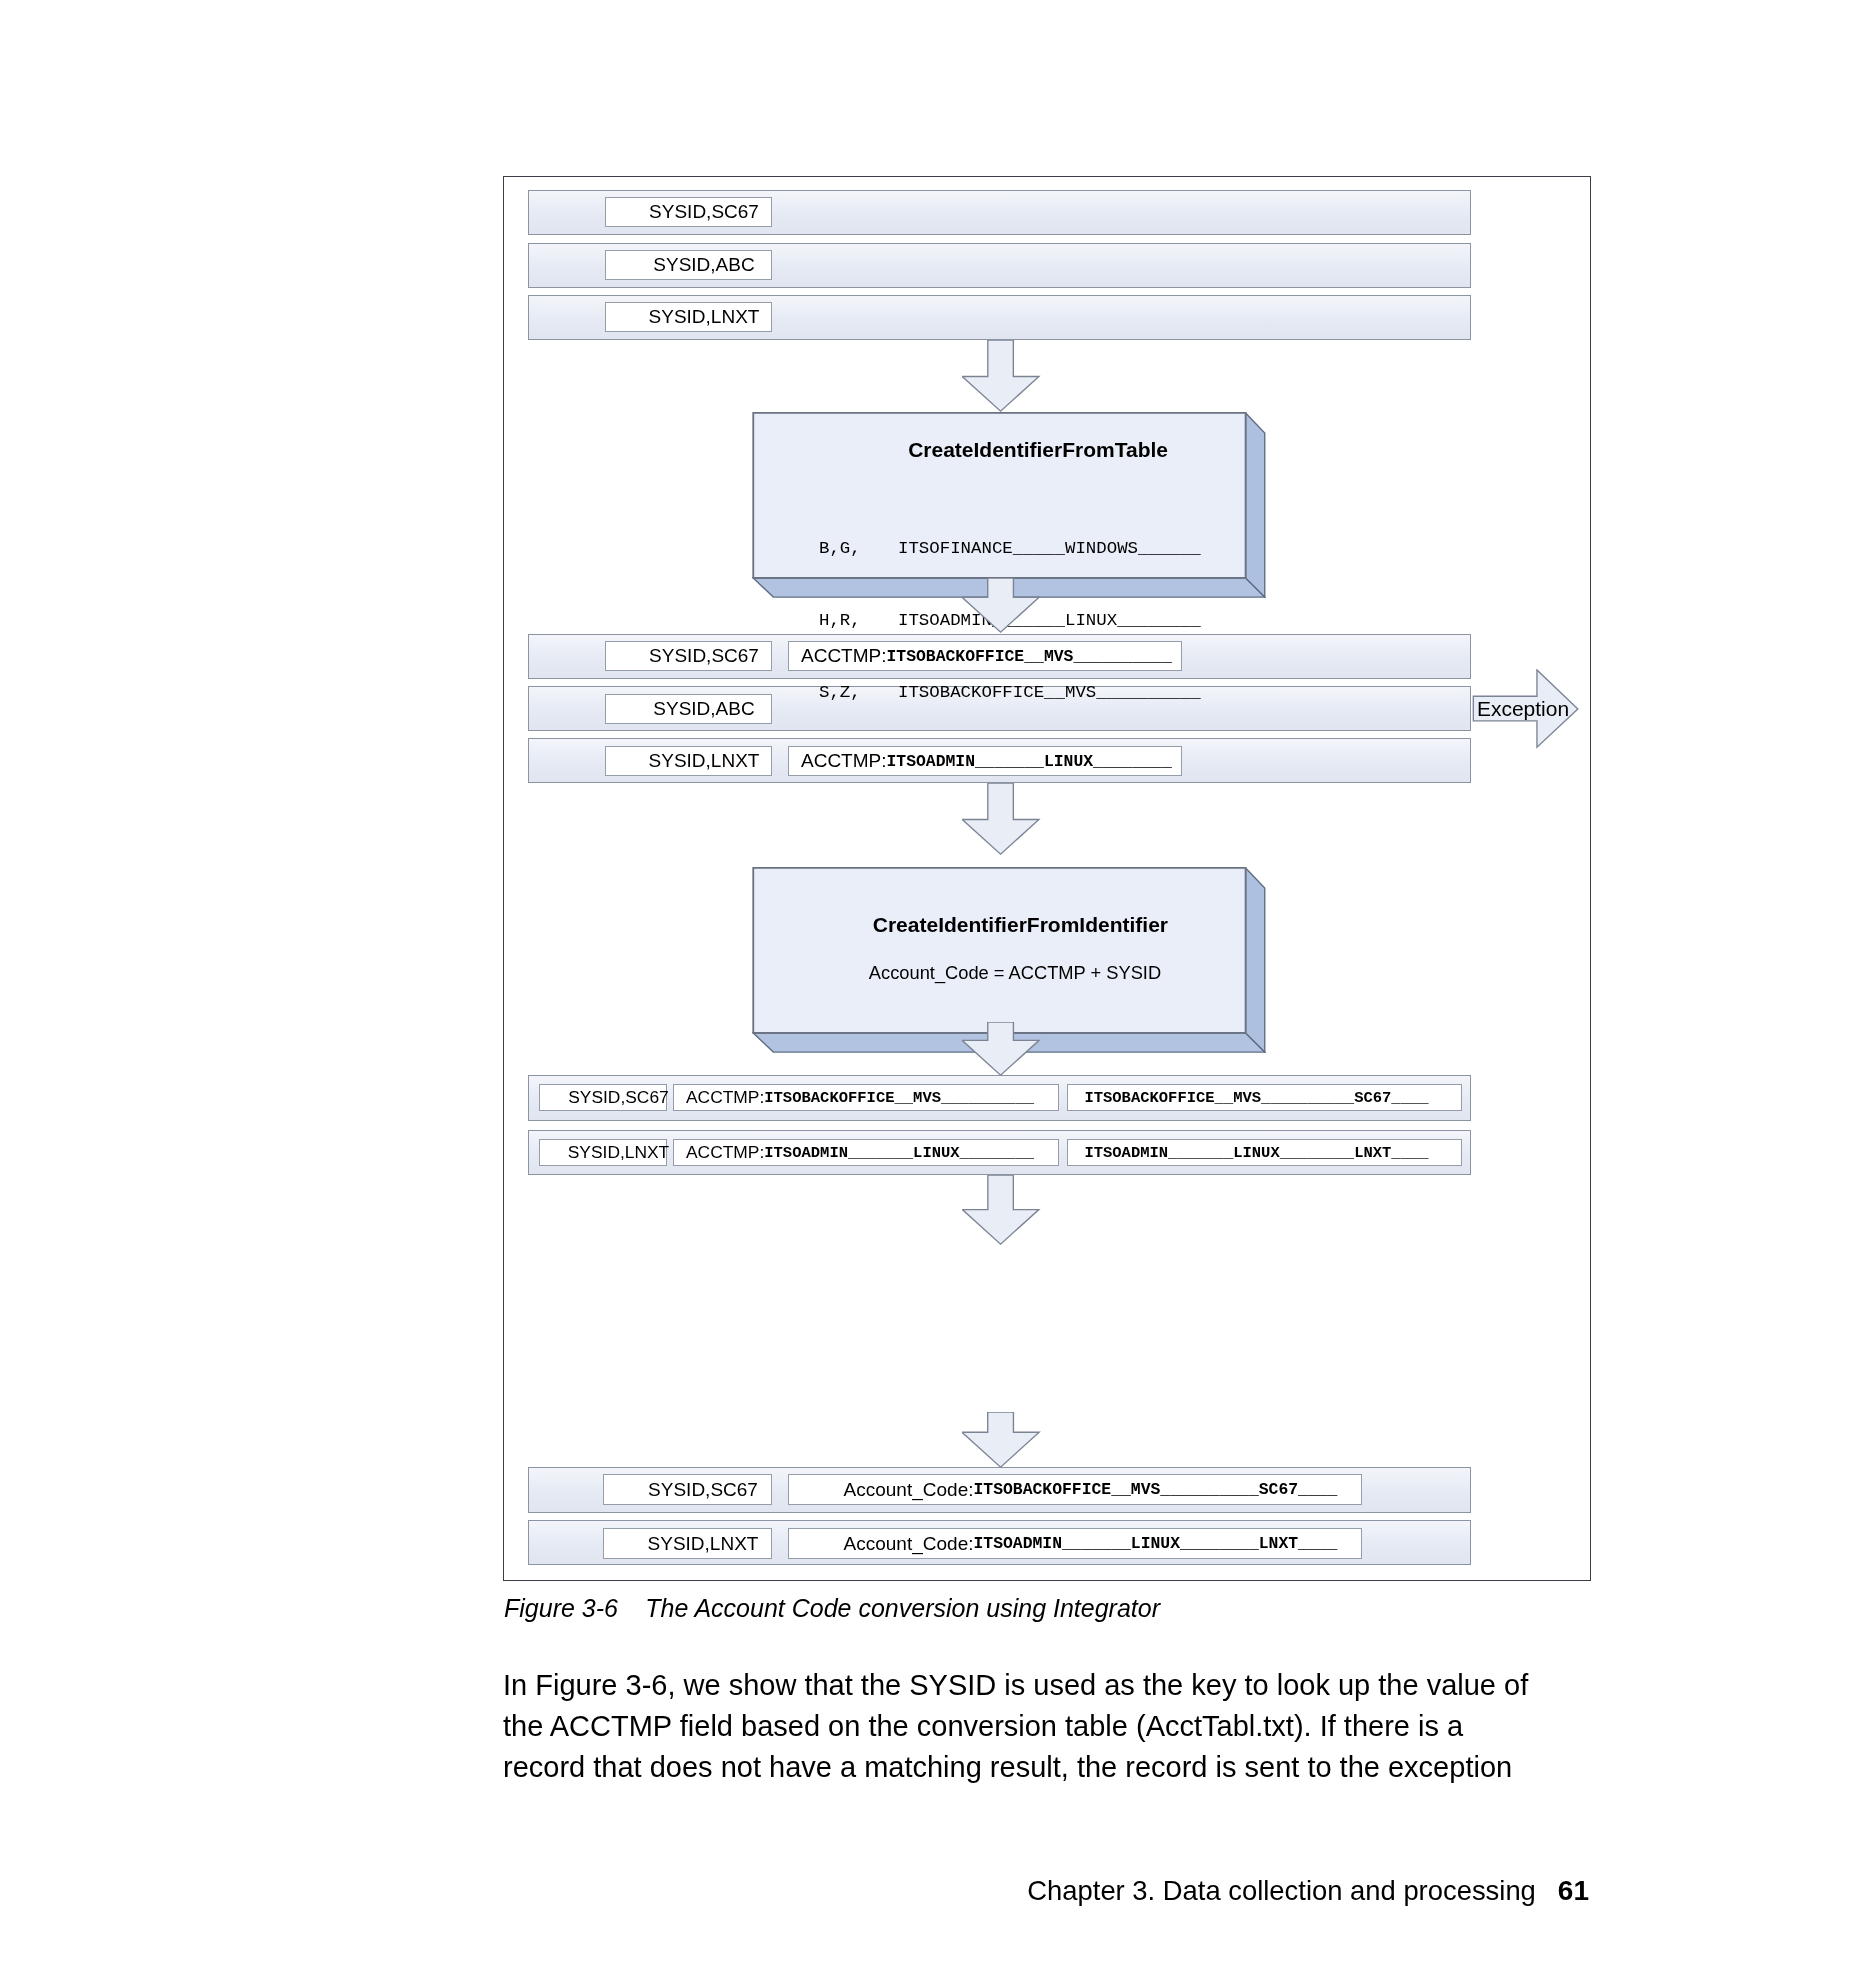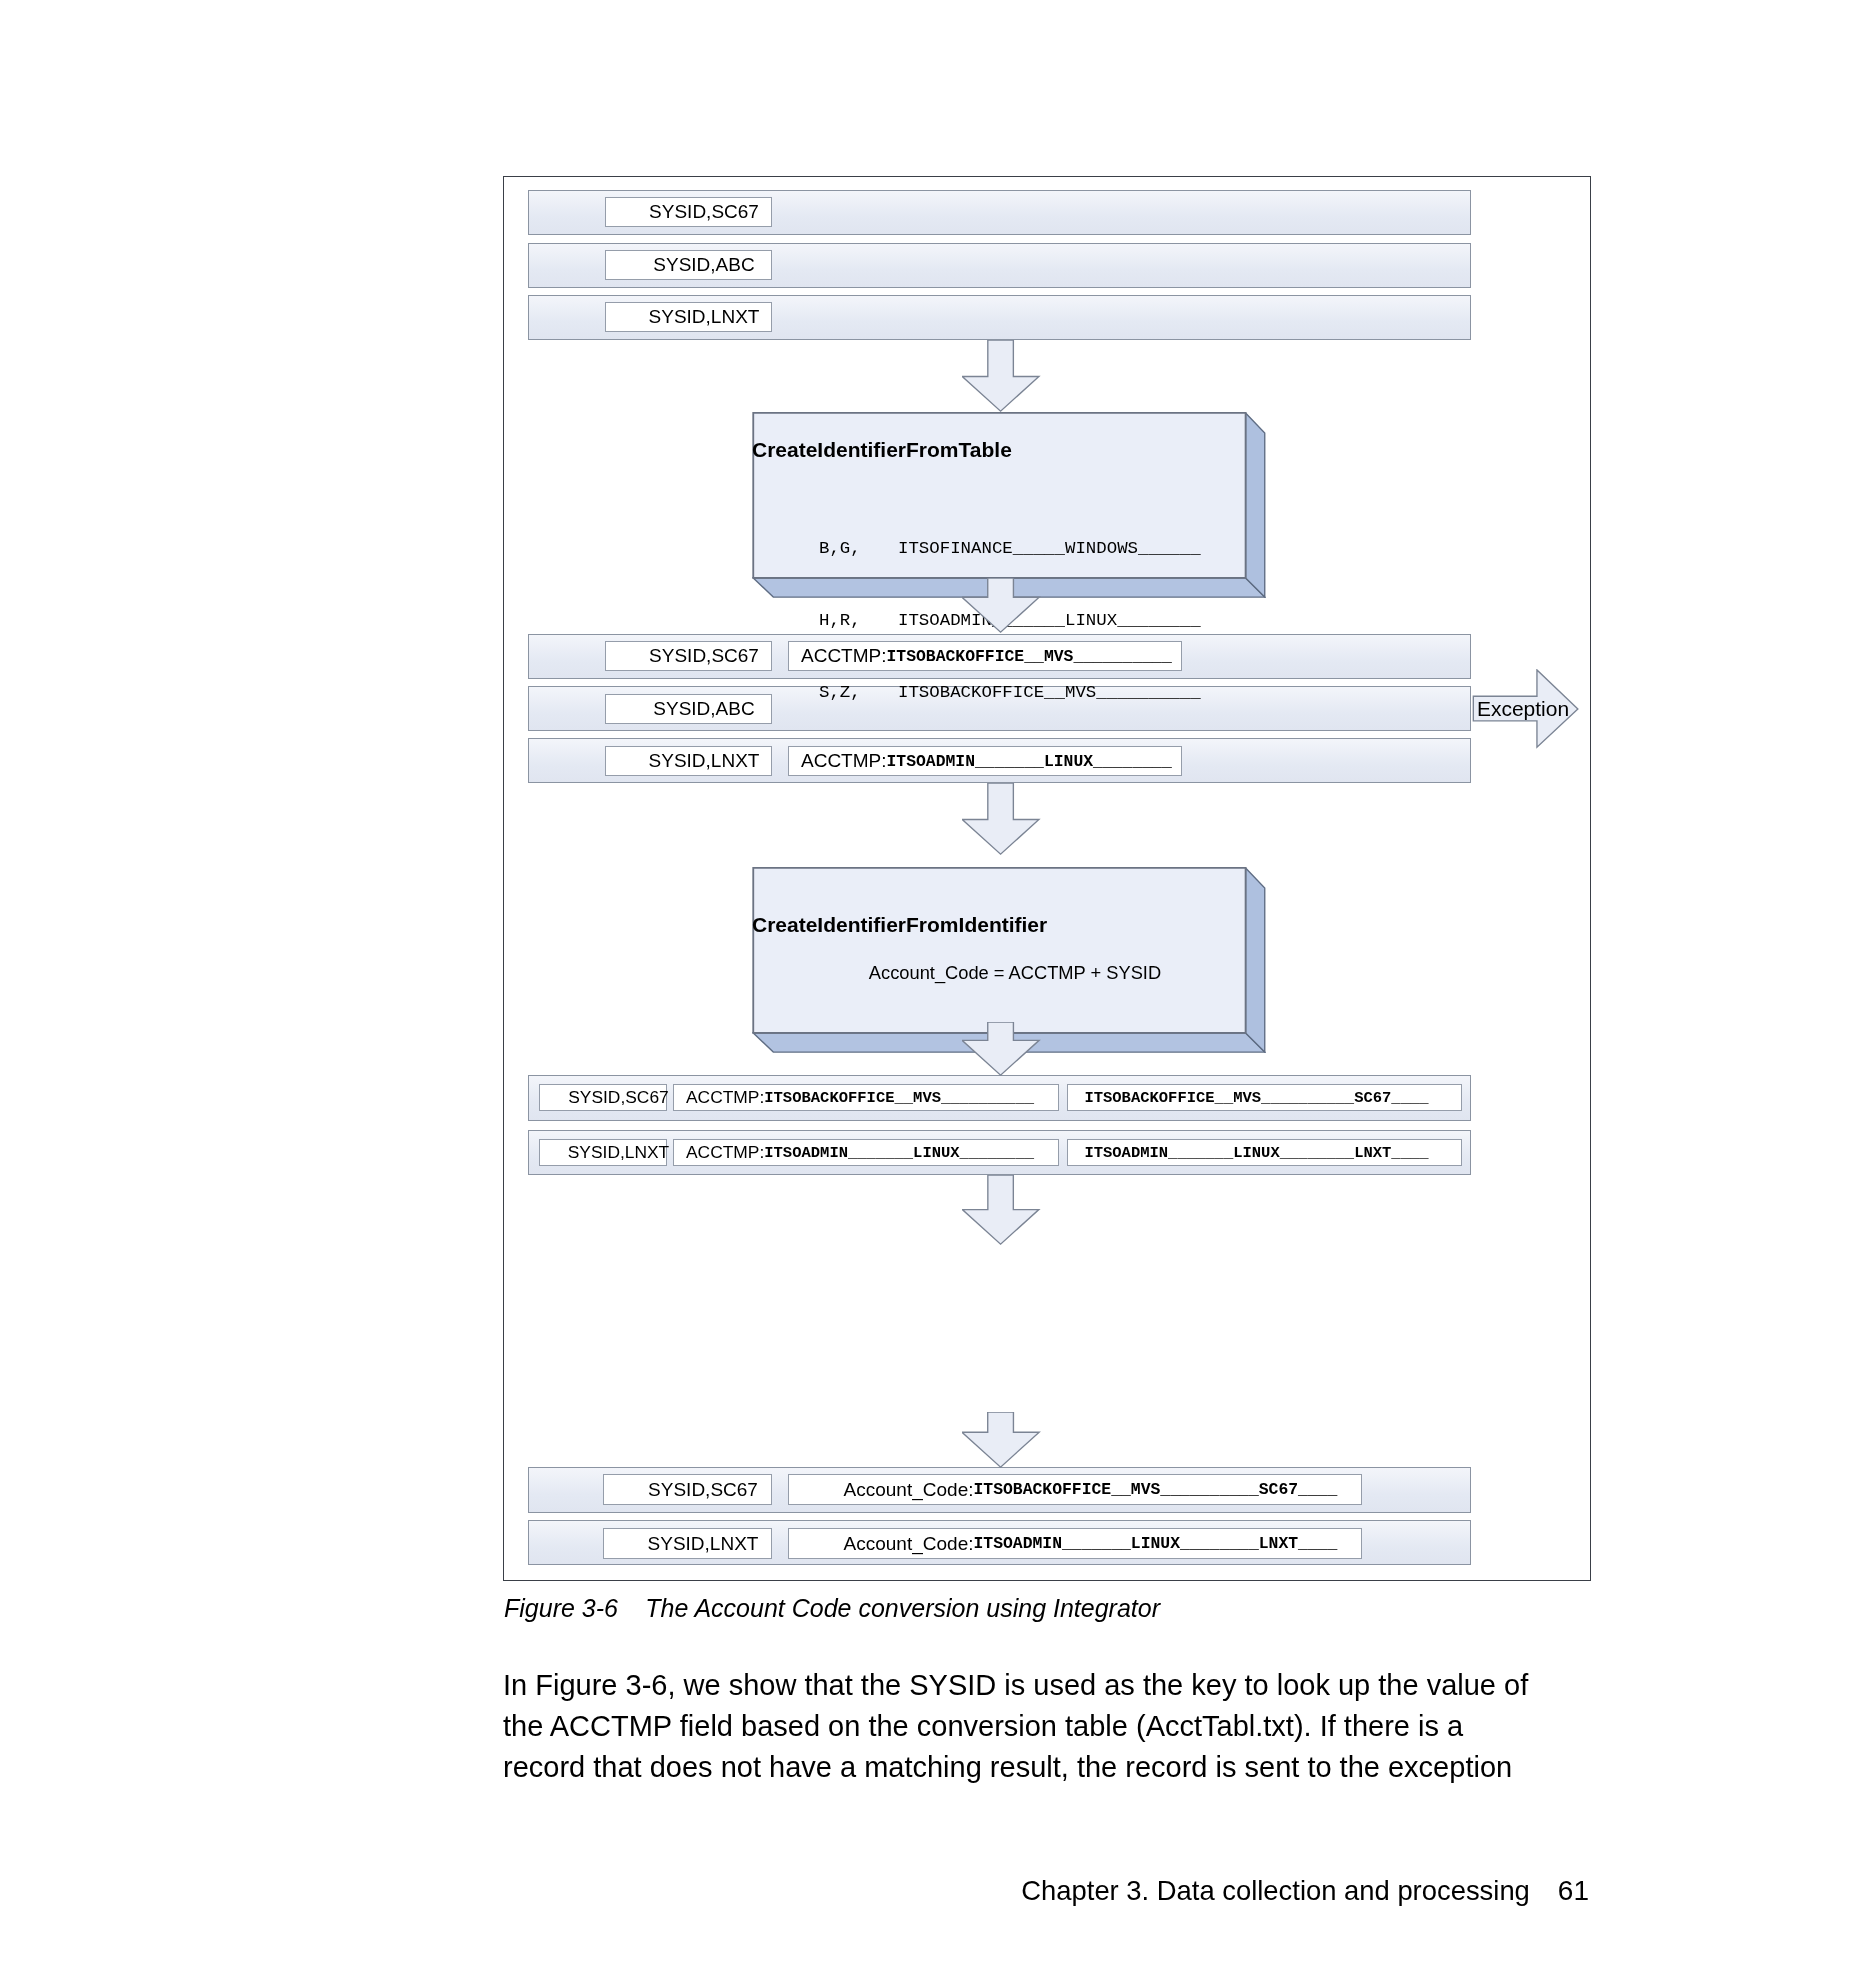--- a/index.html
+++ b/index.html
@@ -17,36 +17,36 @@
         display:flex;align-items:center;justify-content:center;
         font-size:19px;white-space:pre;padding-left:31px;}
   .wbox.leftal{justify-content:flex-start;padding-left:12px;}
   .mono{font-family:"Liberation Mono","DejaVu Sans Mono",monospace;font-weight:bold;
         font-size:16.4px;white-space:pre;}
   .sm{font-size:17.4px;}
   .sm .mono, .mono.sm2{font-size:15.5px;}
   
   .p3d{position:absolute;width:514px;height:186px;}
   .p3d svg{position:absolute;left:0;top:0;}
-  .box-title{position:absolute;left:0;width:416px;text-align:left;
+  .box-title{position:absolute;left:0;width:416px;text-align:right;
              font-weight:bold;font-size:21px;}
   .box-sub{position:absolute;left:0;width:526px;text-align:center;font-size:18.3px;}
   .tbl{position:absolute;left:67px;font-family:"Liberation Mono","DejaVu Sans Mono",monospace;
        font-weight:normal;font-size:17.4px;line-height:24px;white-space:pre;}
   .tbl .k{display:inline-block;width:79px;}
   
   .arrow{position:absolute;}
   .exc-text{position:absolute;font-size:21px;display:flex;align-items:center;justify-content:center;}
   
   .caption{position:absolute;left:504px;top:1594px;font-style:italic;font-size:25px;white-space:pre;}
   .caption .gap{display:inline-block;width:27.4px;}
   .bodytext{position:absolute;left:503px;top:1665px;width:1124px;
             font-size:29px;line-height:41px;}
   .footer{position:absolute;left:503px;top:1875px;width:1086px;text-align:right;font-size:27.4px;}
-  .footer .pn{font-weight:normal;font-size:28px;margin-left:28px;}
+  .footer .pn{font-weight:bold;font-size:28px;margin-left:22px;}
 </style>
 </head>
 <body>
 
 <div class="page">
 
   <div class="frame"></div>
 
   <div class="bar" style="top:190px;"></div>
   <div class="bar" style="top:243px;"></div>

